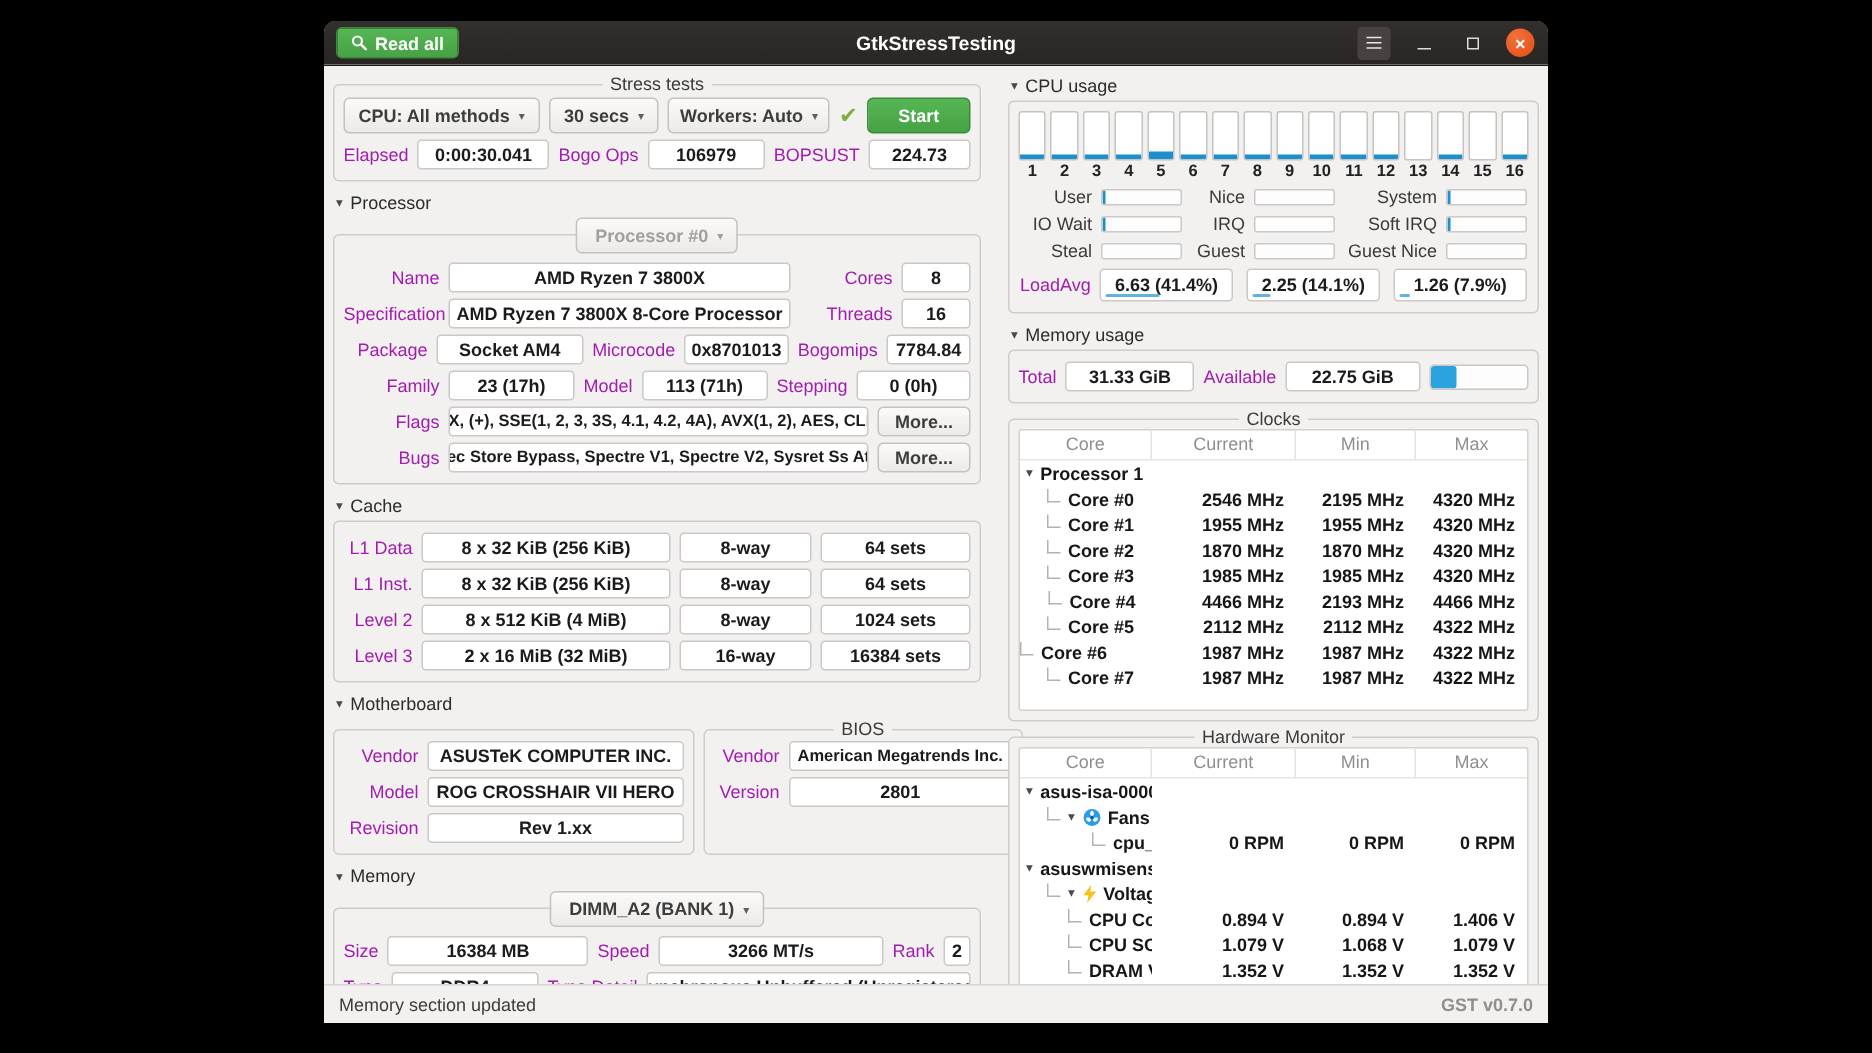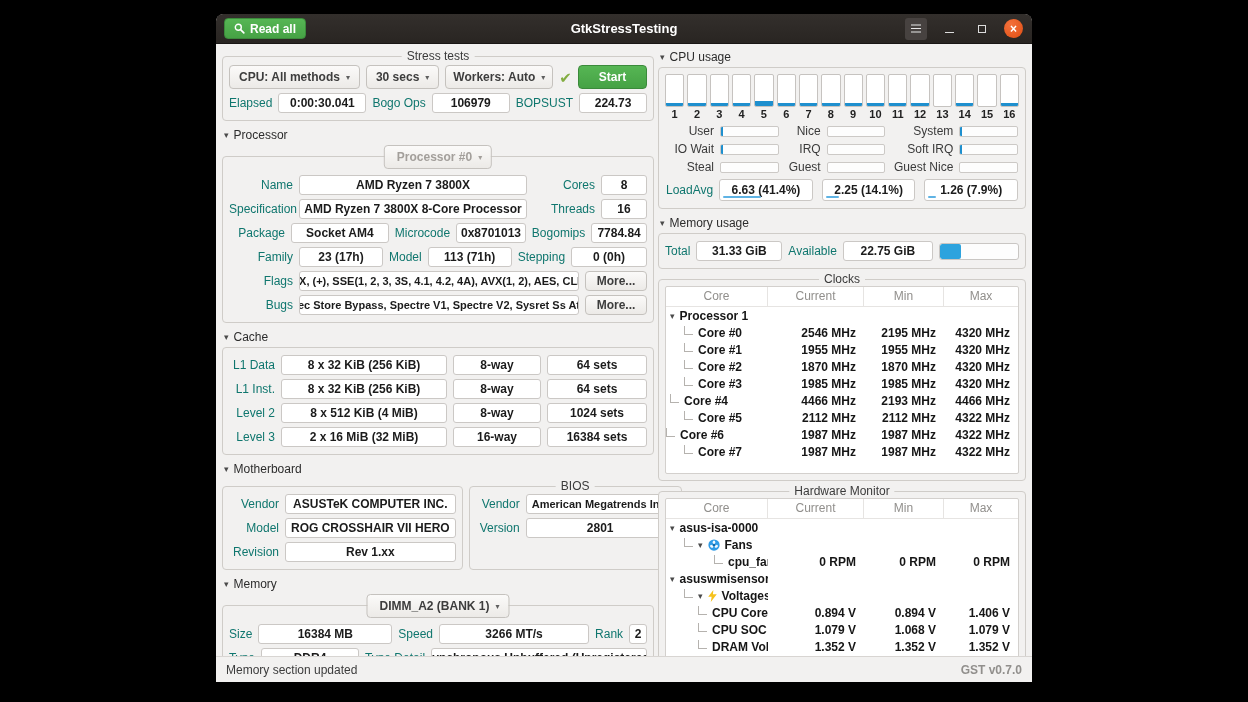--- a/index.html
+++ b/index.html
@@ -22,31 +22,31 @@
         background:transparent; border:none; cursor:pointer; }
   .menu-btn { background:#474240; border-radius:3px; }
   .ham { width:10px; height:1.5px; background:#e8e8e8; box-shadow:0 3.5px 0 #e8e8e8,0 -3.5px 0 #e8e8e8; }
   .mini { width:9px; height:1.5px; background:#dcdcdc; margin-top:8px; }
   .maxi { width:8px; height:8px; border:1.5px solid #dcdcdc; }
   .close-btn { width:19px; height:19px; border-radius:50%;
                background:radial-gradient(circle at 35% 30%,#f3713c,#e04e13);
                border:none; color:#fff; font-size:12px; font-weight:bold; line-height:1;
                display:flex; align-items:center; justify-content:center; cursor:pointer; }
   
-  .content { flex:1; display:flex; gap:4px; padding:2px 6px 4px; overflow:hidden; }
+  .content { flex:1; display:flex; gap:18px; padding:2px 6px 4px; overflow:hidden; }
   .col-left { flex:0 0 432px; min-width:0; }
   .col-right { flex:1; min-width:0; }
   .frame { border:1px solid #cfccc8; border-radius:4px; position:relative; background:#f2f1f0; }
   .with-legend { margin-top:10px; }
   .legend { position:absolute; top:-8px; left:50%; transform:translateX(-50%);
             background:#f2f1f0; padding:0 5px; font-size:12px; color:#3b3b3b; white-space:nowrap; }
   .expander { display:flex; align-items:center; gap:5px; font-size:12px; color:#2c2c2c;
               margin:7px 0 3px 2px; cursor:default; }
   .tri { font-size:9px; color:#4a4a4a; }
-  .lbl { font-size:12px; color:#0f766e; white-space:nowrap; }
+  .lbl { font-size:12px; color:#a21caf; white-space:nowrap; }
   .r { text-align:right; }
   .fr { flex:1; text-align:right; }
   .field { background:#fff; border:1px solid #cbc8c5; border-radius:3px; height:20px;
            display:flex; align-items:center; justify-content:center; font-size:12px;
            font-weight:bold; color:#1b1b1b; padding:0 5px; overflow:hidden; white-space:nowrap; }
   .dropdown { background:linear-gradient(#fbfaf9,#eceae7); border:1px solid #c5c2be;
               border-radius:4px; height:24px; display:flex; align-items:center; justify-content:center;
               gap:6px; font-size:12px; font-weight:bold; color:#3d3d3d; padding:0 9px;
               white-space:nowrap; cursor:pointer; }
   .dropdown .arr { font-size:8px; color:#5f5f5f; }
@@ -533,21 +533,21 @@
               <div class="trow">
                 <div class="tcell tname" style="padding-left:18px">
                   <span class="elbow"></span>
                   <span>Core #3</span>
                 </div>
                 <div class="tcell tval">1985 MHz</div>
                 <div class="tcell tval">1985 MHz</div>
                 <div class="tcell tval">4320 MHz</div>
               </div>
               <div class="trow">
-                <div class="tcell tname" style="padding-left:4px">
+                <div class="tcell tname" style="padding-left:19px">
                   <span class="elbow"></span>
                   <span>Core #4</span>
                 </div>
                 <div class="tcell tval">4466 MHz</div>
                 <div class="tcell tval">2193 MHz</div>
                 <div class="tcell tval">4466 MHz</div>
               </div>
               <div class="trow">
                 <div class="tcell tname" style="padding-left:18px">
                   <span class="elbow"></span>

